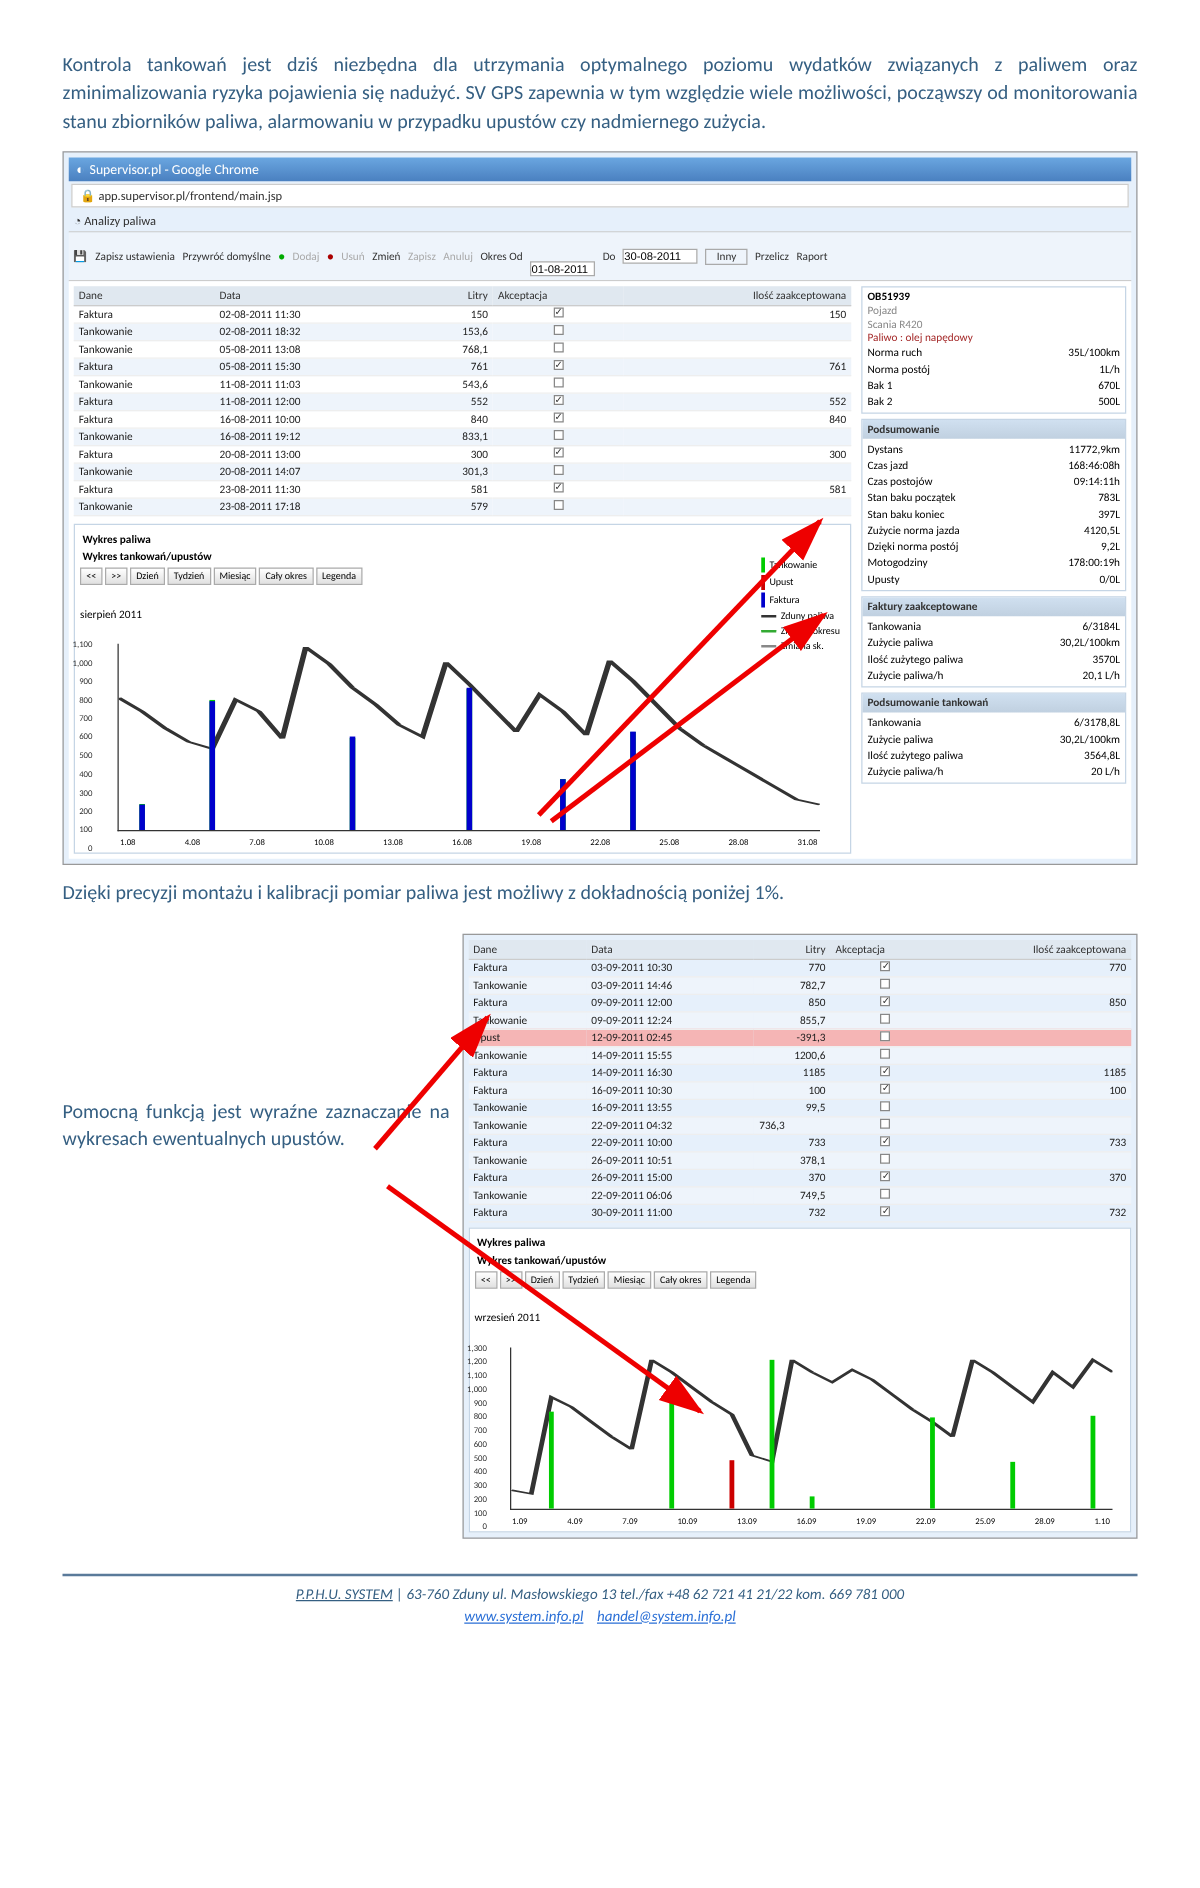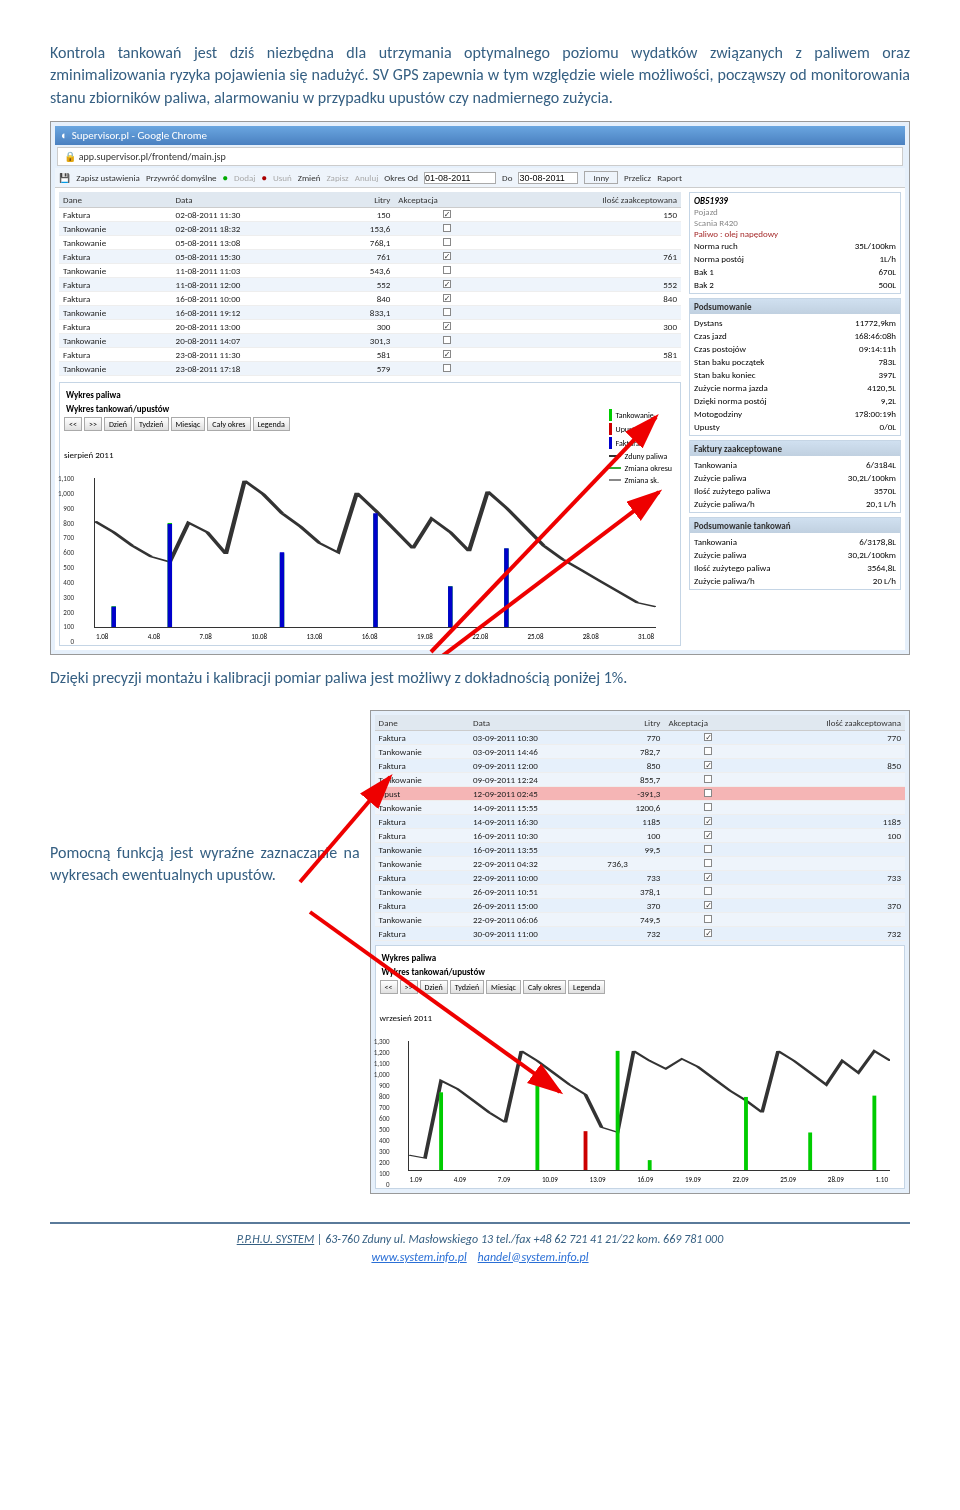--- a/index.html
+++ b/index.html
@@ -63,33 +63,37 @@
 
   <div class="screenshot" style="position:relative;">
     <div class="window-titlebar">
       <span>◐</span>
       <span>Supervisor.pl - Google Chrome</span>
     </div>
     <div class="addr-bar">
       <span>🔒</span>
       <span>app.supervisor.pl/frontend/main.jsp</span>
     </div>
+    <div class="tabbar">
+      <span>◔</span>
+      <span>Analizy paliwa</span>
+    </div>
     <div class="toolbar">
       <span>💾</span>
         <span>Zapisz ustawienia</span>
       <span>Przywróć domyślne</span>
       <span style="color:#0a0">●</span>
         <span style="color:#aaa">Dodaj</span>
       <span style="color:#a00">●</span>
         <span style="color:#aaa">Usuń</span>
       <span>Zmień</span>
       <span style="color:#aaa">Zapisz</span>
       <span style="color:#aaa">Anuluj</span>
       <span>Okres Od</span>
-      <input style="width: 72px; font-size: 9px; border: 1px solid rgb(170, 170, 170);" value="01-08-2011">
+      <input style="width: 52px; font-size: 9px; border: 1px solid rgb(170, 170, 170); margin-top: 20px;" value="01-08-2011">
       <span>Do</span>
       <input style="width: 60px; font-size: 9px; border: 1px solid rgb(170, 170, 170);" value="30-08-2011">
       <span style="border:1px solid #aaa;padding:0 8px;">Inny</span>
       <span>Przelicz</span>
       <span>Raport</span>
     </div>
     <div class="main-layout">
       <div class="left-col">
         <table class="data-table">
           <thead>
@@ -272,21 +276,21 @@
             <div class="legend-item">
                 <span style="width:12px;height:2px;background:#888;"></span>
                 <span>Zmiana sk.</span>
               </div>
           </div>
         </div>
       </div>
       <div class="right-col">
         <div class="panel">
           <div class="panel-body">
-            <div style="font-weight:bold;font-style:italic;">OB51939</div>
+            <div style="font-weight:bold;">OB51939</div>
             <div style="color:#888;">Pojazd</div>
             <div style="color:#888;">Scania R420</div>
             <div class="red">Paliwo : olej napędowy</div>
             <div id="norms">
                 <div class="info-row">
                   <span>Norma ruch</span>
                   <span>35L/100km</span>
                 </div>
                 <div class="info-row">
                   <span>Norma postój</span>

